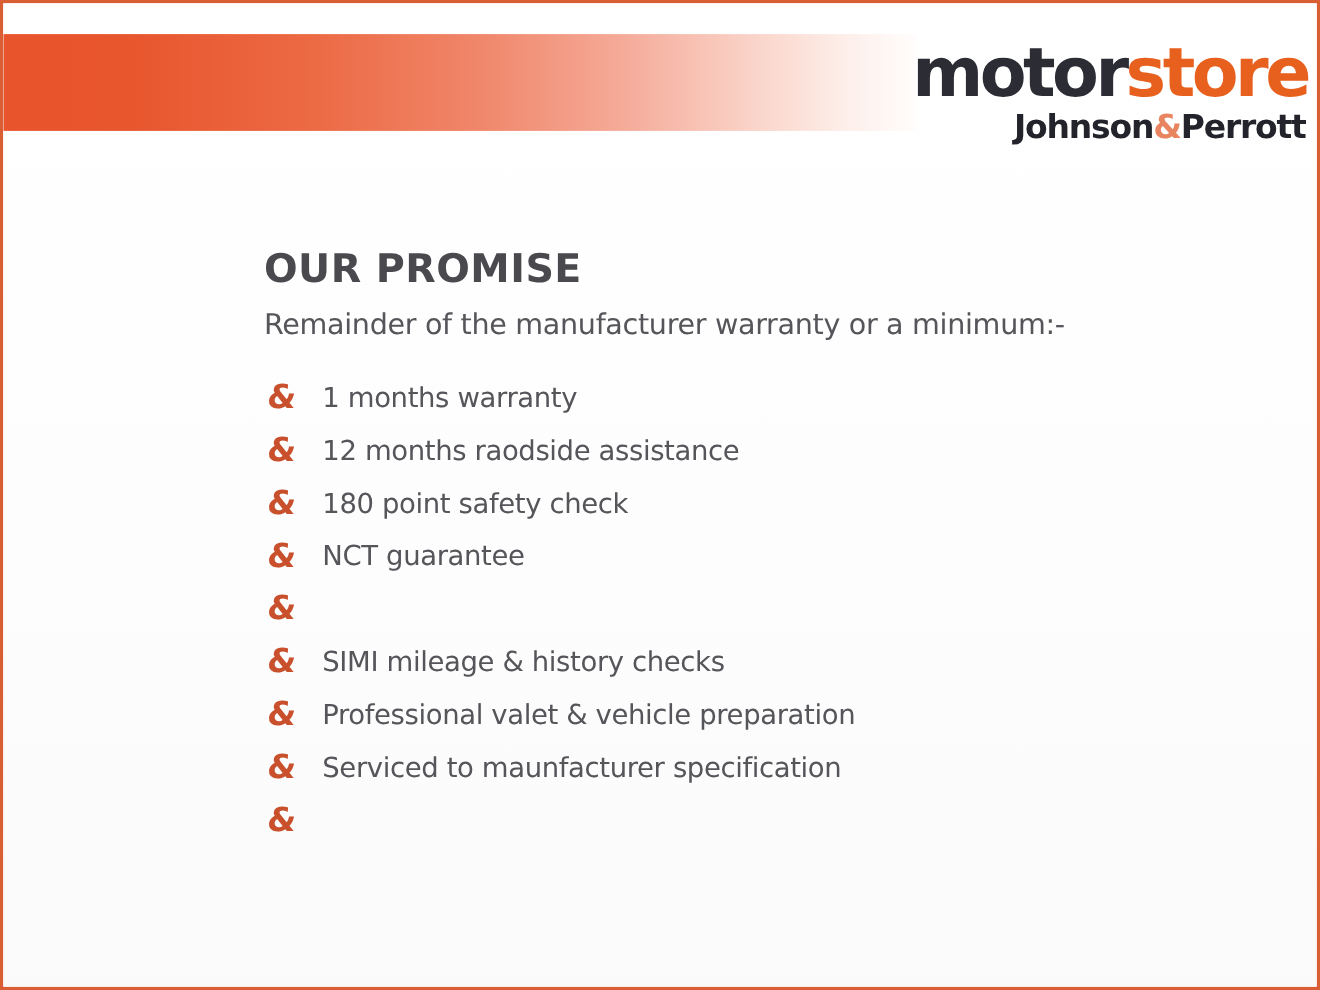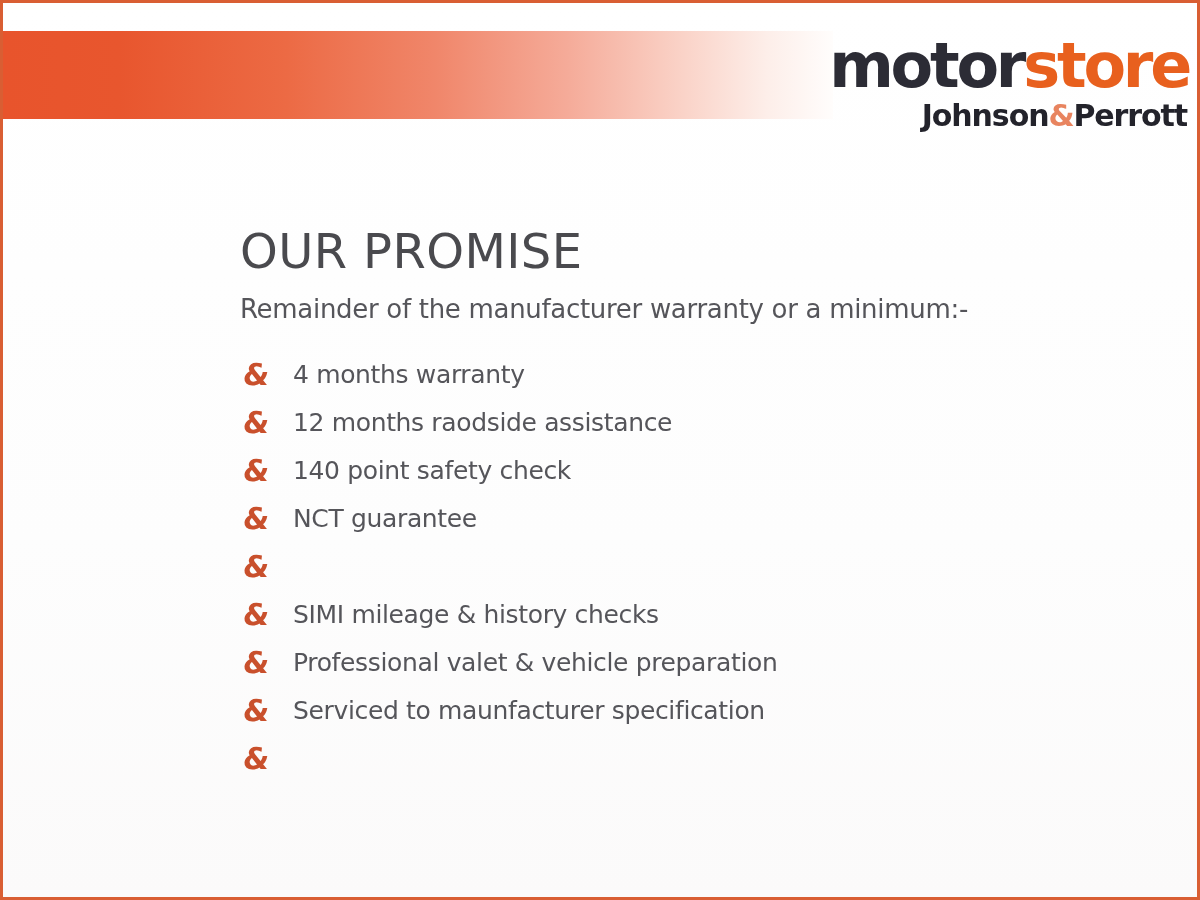--- a/index.html
+++ b/index.html
@@ -92,22 +92,22 @@
 
   
   .content {
     position: absolute;
     left: 237px;
     top: 222px;
     width: 900px;
   }
   .promise-title {
     font-family: "DejaVu Sans", sans-serif;
-    font-size: 48px;
-    font-weight: 400;
+    font-size: 36px;
+    font-weight: 700;
     letter-spacing: 0.4px;
     color: #4a4a4e;
     margin: 0 0 16px 0;
     line-height: 1.1;
   }
   .promise-sub {
     font-family: "DejaVu Sans", sans-serif;
     font-size: 26px;
     font-weight: 400;
     color: #55555a;
@@ -162,29 +162,29 @@
       </div>
     </div>
 
     <div class="content">
       <h1 class="promise-title">OUR PROMISE</h1>
       <p class="promise-sub">Remainder of the manufacturer warranty or a minimum:-</p>
 
       <ul class="promise-list">
         <li class="promise-item">
           <span class="bullet-amp">&amp;</span>
-          <span class="item-text">4 months warranty</span>
+          <span class="item-text">1 months warranty</span>
         </li>
         <li class="promise-item">
           <span class="bullet-amp">&amp;</span>
           <span class="item-text">12 months raodside assistance</span>
         </li>
         <li class="promise-item">
           <span class="bullet-amp">&amp;</span>
-          <span class="item-text">140 point safety check</span>
+          <span class="item-text">180 point safety check</span>
         </li>
         <li class="promise-item">
           <span class="bullet-amp">&amp;</span>
           <span class="item-text">NCT guarantee</span>
         </li>
         <li class="promise-item">
           <span class="bullet-amp">&amp;</span>
         </li>
         <li class="promise-item">
           <span class="bullet-amp">&amp;</span>

